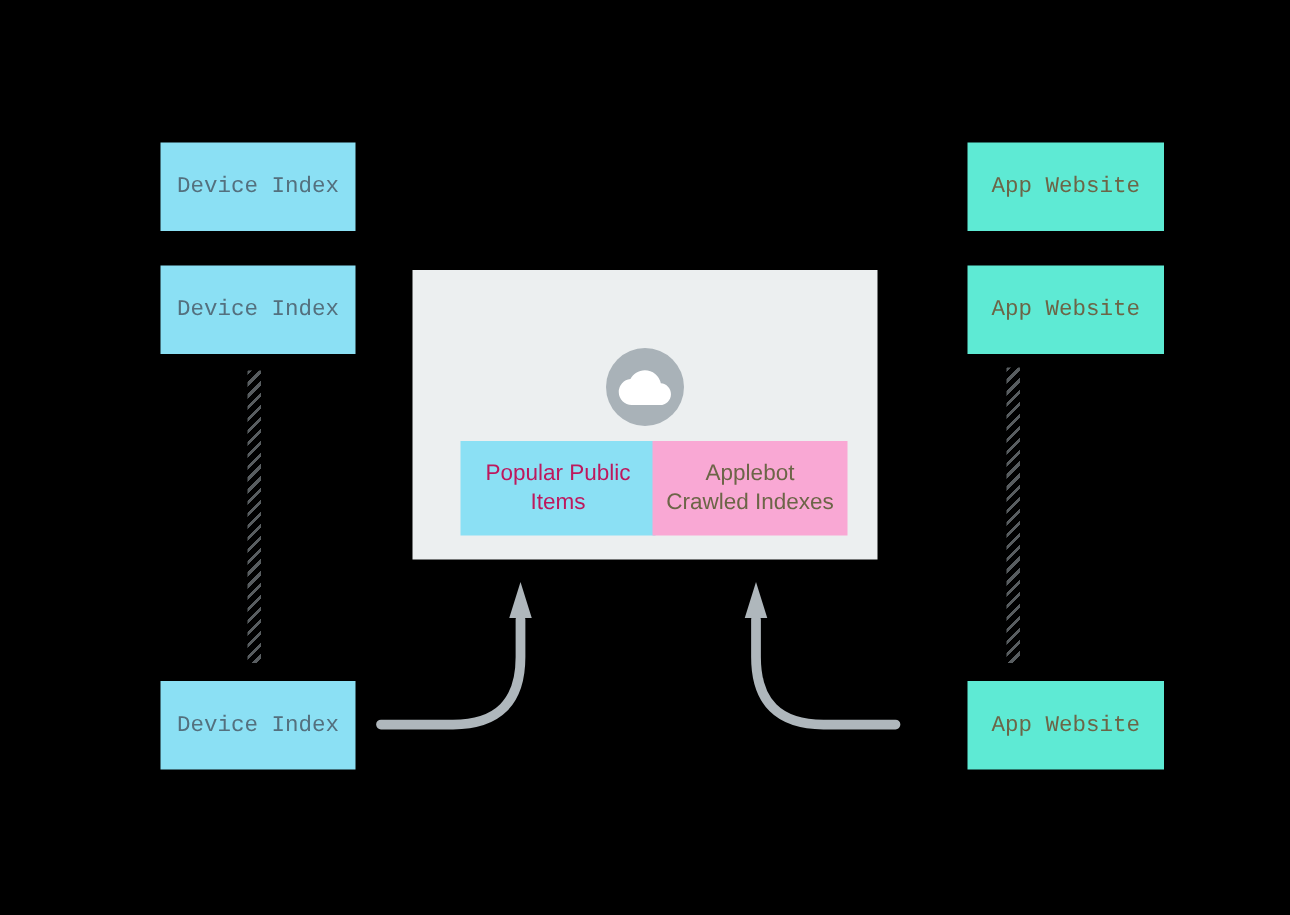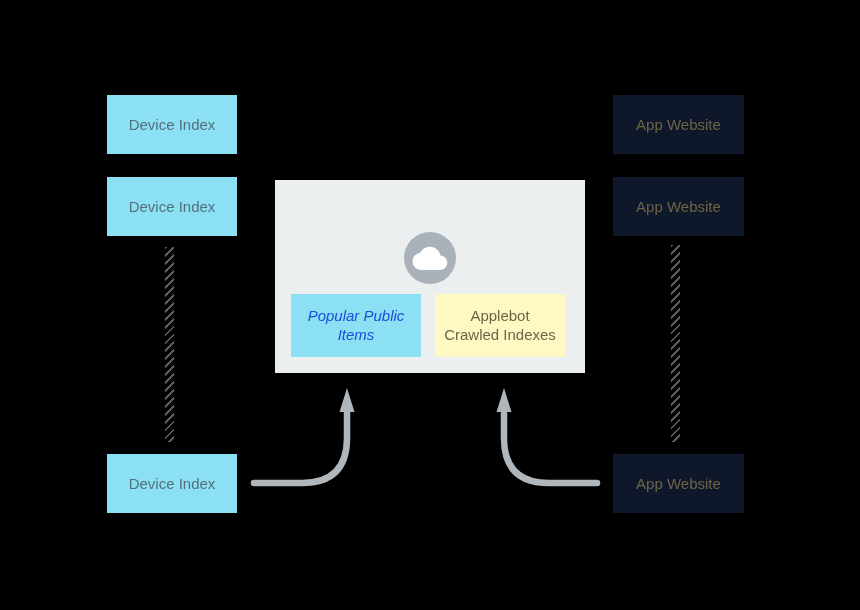--- a/index.html
+++ b/index.html
@@ -18,28 +18,30 @@
   .box {
     position: absolute;
     width: 130px;
     height: 59px;
     display: flex;
     align-items: center;
     justify-content: center;
     font-size: 15px;
     text-align: center;
     line-height: 1.2;
+    font-family: Liberation Mono, monospace;
   }
   .device-box {
     background: #8BE0F4;
     color: #54707E;
   }
   .app-box {
-    background: #0f172a;
+    background: #5eead4;
     color: #6C6547;
+    margin-left: 32px;
   }
   .device-box-1 { left: 107px; top: 95px; }
   .device-box-2 { left: 107px; top: 177px; }
   .device-box-3 { left: 107px; top: 454px; }
   .app-box-1 { left: 613px; top: 95px; width: 131px; }
   .app-box-2 { left: 613px; top: 177px; width: 131px; }
   .app-box-3 { left: 613px; top: 454px; width: 131px; }
 
   .hatched-line {
     position: absolute;
@@ -85,28 +87,27 @@
     display: flex;
     align-items: center;
     justify-content: center;
     text-align: center;
     font-size: 15px;
     line-height: 1.25;
     padding: 0 6px;
     box-sizing: border-box;
   }
   .sub-box-cyan {
-    left: 16px;
+    left: 32px;
     background: #8BE0F4;
-    color: #1d4ed8;
-    font-style: italic;
+    color: #be185d;
   }
   .sub-box-yellow {
     left: 160px;
-    background: #fef9c3;
+    background: #f9a8d4;
     color: #6C6547;
   }
   .arrows-overlay {
     position: absolute;
     left: 0;
     top: 0;
     width: 860px;
     height: 610px;
     pointer-events: none;
   }

